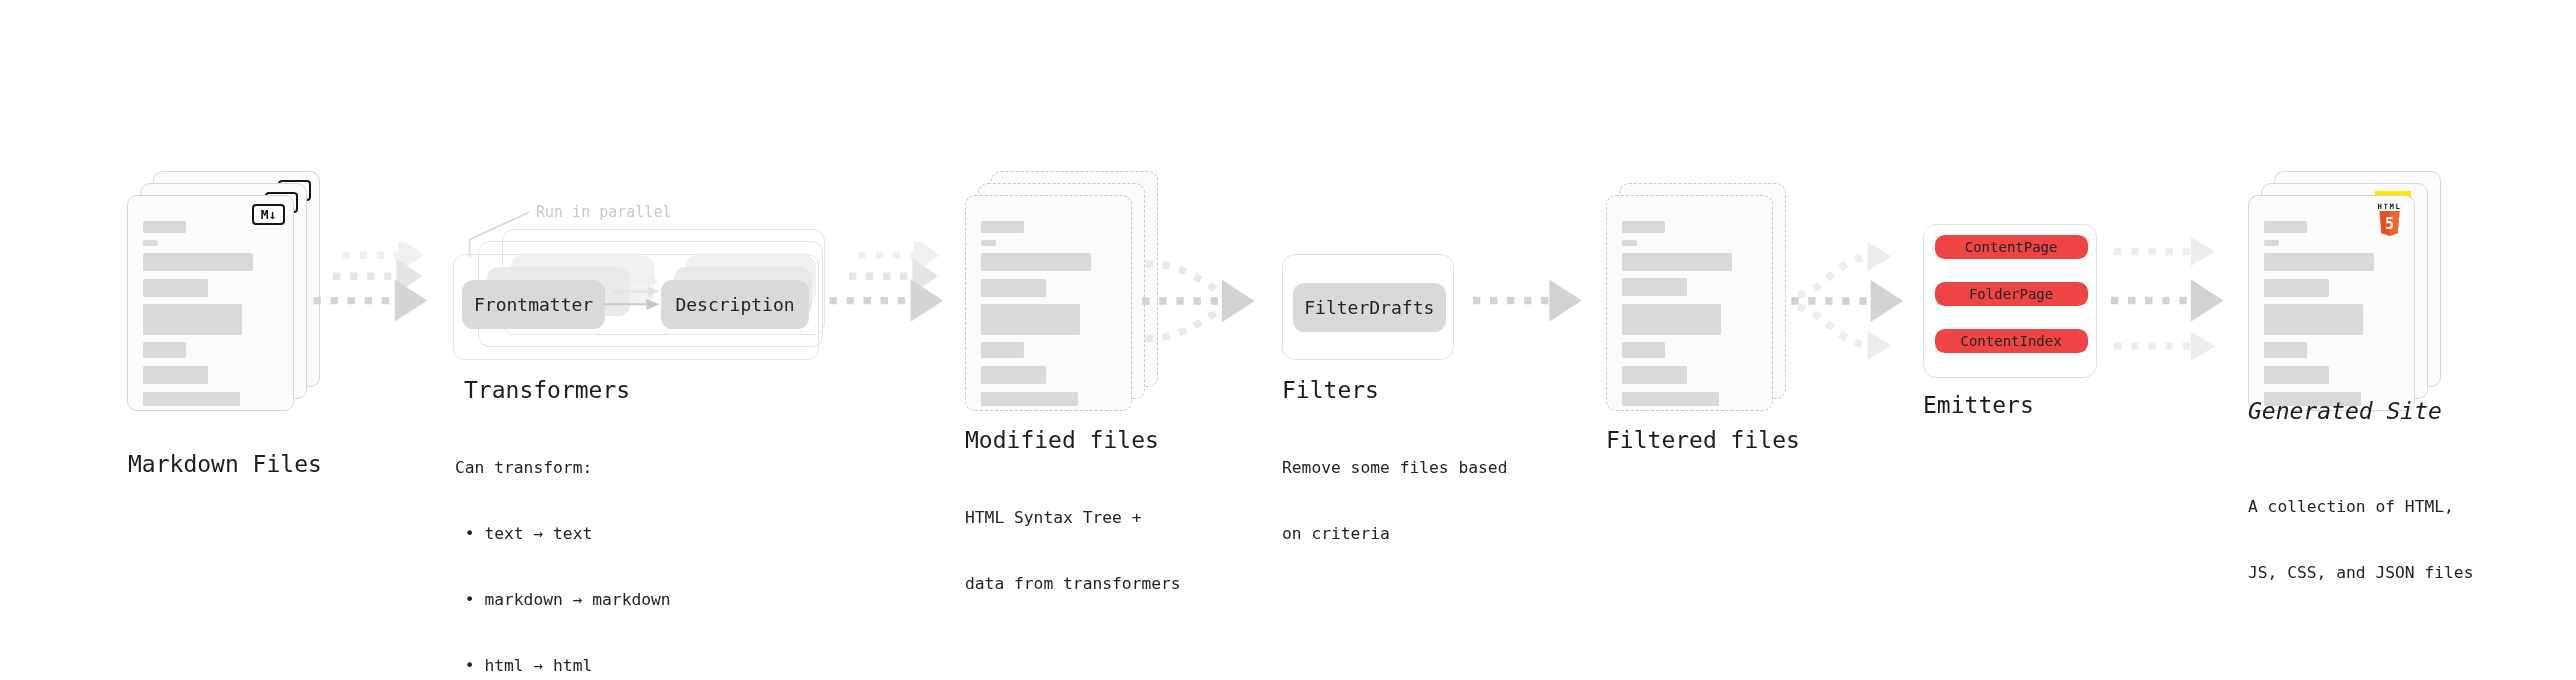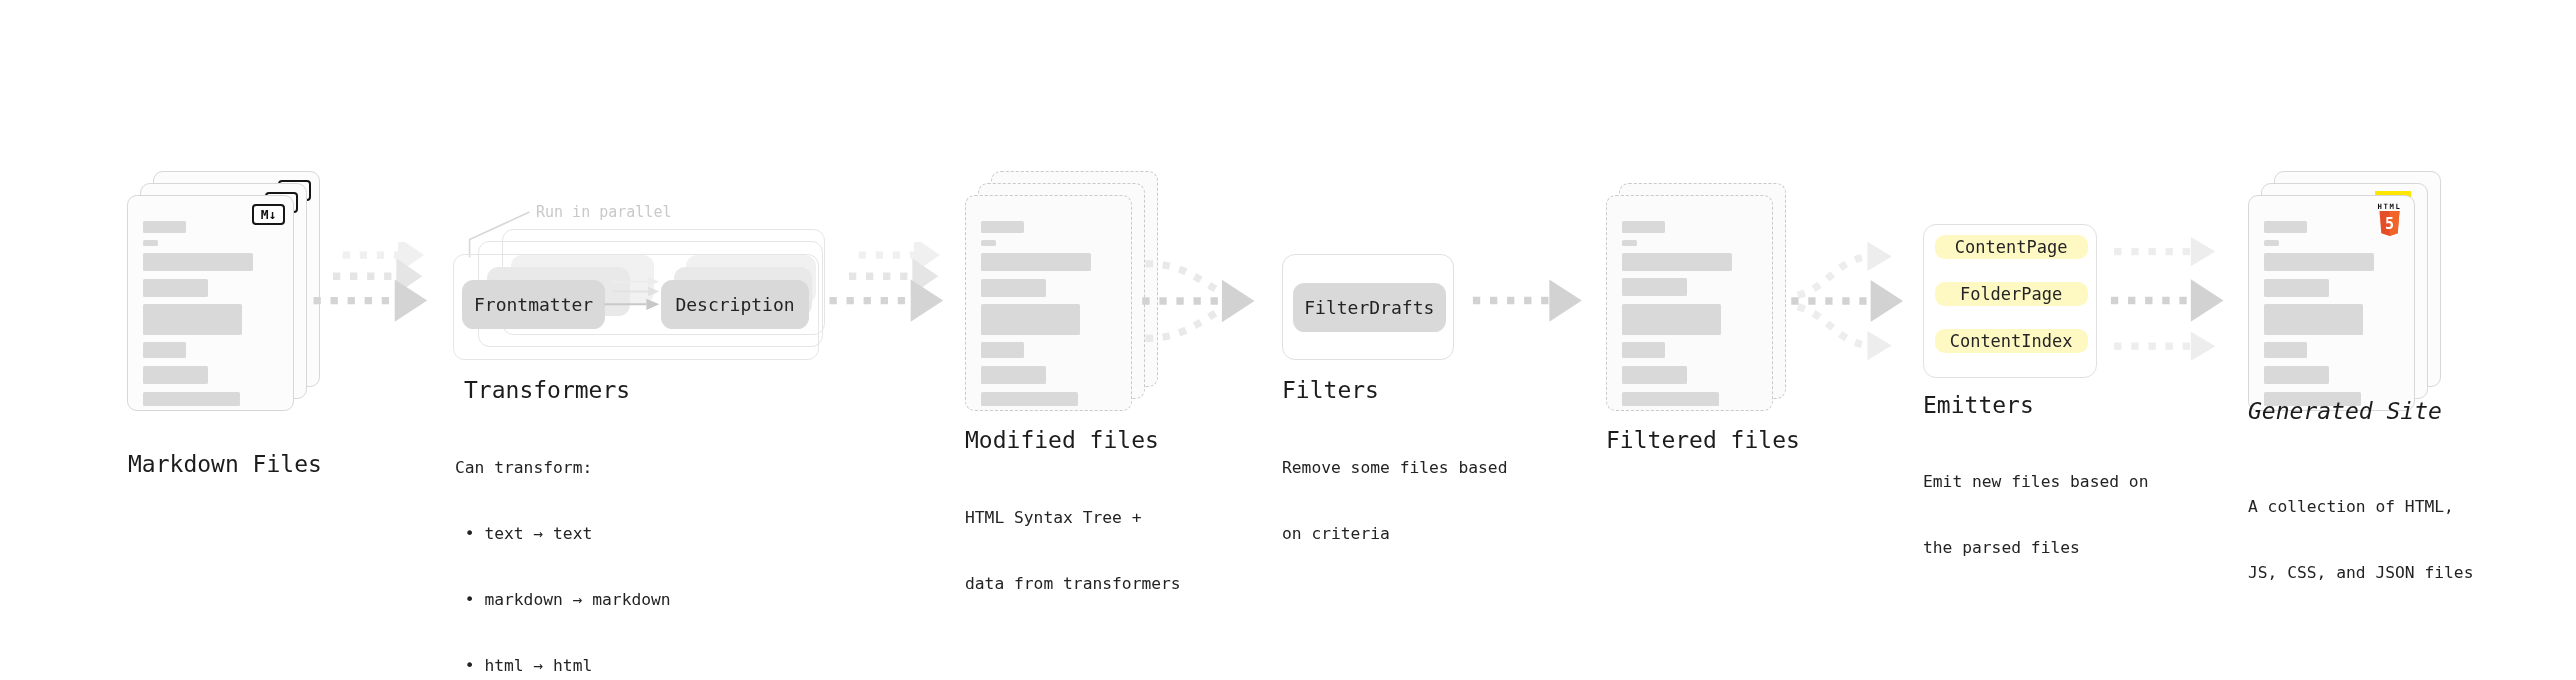--- a/index.html
+++ b/index.html
@@ -30,22 +30,22 @@
   .t-container{position:absolute;height:106px;border:1.6px solid #e5e5e5;border-radius:11.4px;
                box-sizing:border-box;background:transparent;}
   .pill{position:absolute;border-radius:11.4px;display:flex;align-items:center;justify-content:center;
         font-size:18px;color:#242424;}
   .pill.front{background:#d9d9d9;}
   .pill.ghost1{background:#e9e9e9;}
   .pill.ghost2{background:#f1f1f1;}
 
   
   .box{position:absolute;background:#ffffff;border:1.6px solid #e0e0e0;border-radius:13px;box-sizing:border-box;}
-  .e-pill{position:absolute;left:10.6px;width:153px;height:24px;background:#fef9c3;border-radius:9.8px;
-          display:flex;align-items:center;justify-content:center;font-size:17px;color:#242424;}
+  .e-pill{position:absolute;left:10.6px;width:153px;height:24px;background:#ef4444;border-radius:9.8px;
+          display:flex;align-items:center;justify-content:center;font-size:14px;color:#242424;}
 
   
   .stage-label{position:absolute;font-size:23px;color:#1c1c1c;white-space:pre;}
   .stage-desc{position:absolute;font-size:16.3px;color:#232323;line-height:22px;white-space:pre;}
   .note{position:absolute;font-size:15px;color:#c9c9c9;white-space:pre;}
 </style>
 </head>
 <body>
 
 <div class="canvas">
@@ -202,24 +202,20 @@
       <polygon points="102,49 142,75 102,101" fill="#d2d2d2" stroke="none"></polygon>
     </g>
   </svg>
 
   <div class="box" style="left:1923px;top:224px;width:174px;height:154px;">
     <div class="e-pill" style="top:9.8px;">ContentPage</div>
     <div class="e-pill" style="top:57px;">FolderPage</div>
     <div class="e-pill" style="top:104px;">ContentIndex</div>
   </div>
   <div class="stage-label" style="left:1923px;top:392px;">Emitters</div>
-  <div class="stage-desc" style="left:1923px;top:427px;">
-    <div>Emit new files based on</div>
-    <div>the parsed files</div>
-  </div>
 
   <svg class="abs" style="left:2106px;top:232px;" width="137" height="137" viewBox="0 0 168 168">
     <g fill="none">
       <line x1="10" y1="24" x2="104" y2="24" stroke="#ededed" stroke-width="9" stroke-dasharray="9 12"></line>
       <polygon points="104,6 134,24 104,42" fill="#ededed" stroke="none"></polygon>
       <line x1="6" y1="84" x2="104" y2="84" stroke="#d2d2d2" stroke-width="9" stroke-dasharray="9 12"></line>
       <polygon points="104,58 144,84 104,110" fill="#d2d2d2" stroke="none"></polygon>
       <line x1="10" y1="140" x2="104" y2="140" stroke="#ededed" stroke-width="9" stroke-dasharray="9 12"></line>
       <polygon points="104,122 134,140 104,158" fill="#ededed" stroke="none"></polygon>
     </g>

